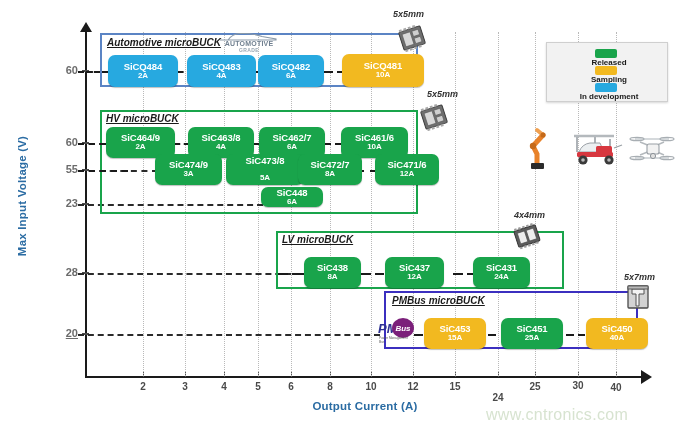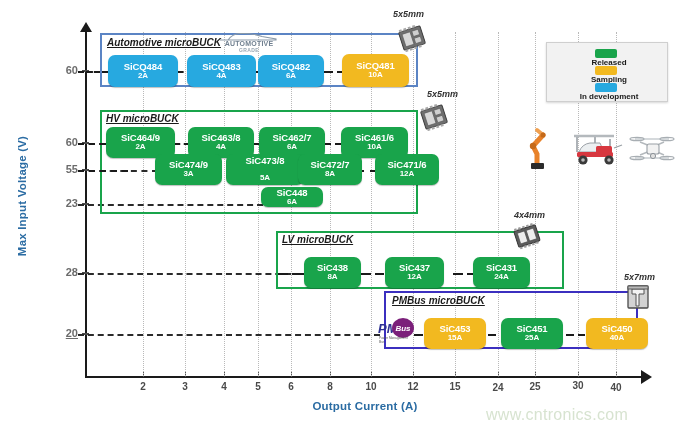--- a/index.html
+++ b/index.html
@@ -194,21 +194,21 @@
 
   <div class="abs x-tick-mark" style="left:413px;"></div>
   <div class="abs x-tick-label" style="left:400px; top:381px;">12</div>
   <div class="abs v-guide" style="left:413px;"></div>
 
   <div class="abs x-tick-mark" style="left:455px;"></div>
   <div class="abs x-tick-label" style="left:442px; top:381px;">15</div>
   <div class="abs v-guide" style="left:455px;"></div>
 
   <div class="abs x-tick-mark" style="left:498px;"></div>
-  <div class="abs x-tick-label" style="left:485px; top:382px;">24</div>
+  <div class="abs x-tick-label" style="left:485px; top:392px;">24</div>
   <div class="abs v-guide" style="left:498px;"></div>
 
   <div class="abs x-tick-mark" style="left:535px;"></div>
   <div class="abs x-tick-label" style="left:522px; top:381px;">25</div>
   <div class="abs v-guide" style="left:535px;"></div>
 
   <div class="abs x-tick-mark" style="left:578px;"></div>
   <div class="abs x-tick-label" style="left:565px; top:380px;">30</div>
   <div class="abs v-guide" style="left:578px;"></div>
 
@@ -245,21 +245,21 @@
     <span class="cur">2A</span>
   </div>
   <div class="abs part blue" style="left:187px; top:55px; width:69px; height:32px;">
     <span class="pn">SiCQ483</span>
     <span class="cur">4A</span>
   </div>
   <div class="abs part blue" style="left:258px; top:55px; width:66px; height:32px;">
     <span class="pn">SiCQ482</span>
     <span class="cur">6A</span>
   </div>
-  <div class="abs part yellow" style="left:342px; top:54px; width:67px; height:33px;">
+  <div class="abs part yellow" style="left:342px; top:54px; width:82px; height:33px;">
     <span class="pn">SiCQ481</span>
     <span class="cur">10A</span>
   </div>
 
   <div class="abs pkg-label" style="left:393px; top:9px;">5x5mm</div>
   <svg class="abs pkg-ico" style="left:397px; top:24px;" viewBox="0 0 32 30">
     <g transform="rotate(-18 16 15)">
       <rect x="4" y="5" width="24" height="20" rx="1.5" fill="#6f6f6f" stroke="#3b3b3b" stroke-width="1"></rect>
       <rect x="7" y="8" width="9" height="14" fill="#d8d8d8" stroke="#5a5a5a" stroke-width=".7"></rect>
       <rect x="18" y="8" width="7" height="6" fill="#cfcfcf" stroke="#5a5a5a" stroke-width=".7"></rect>

